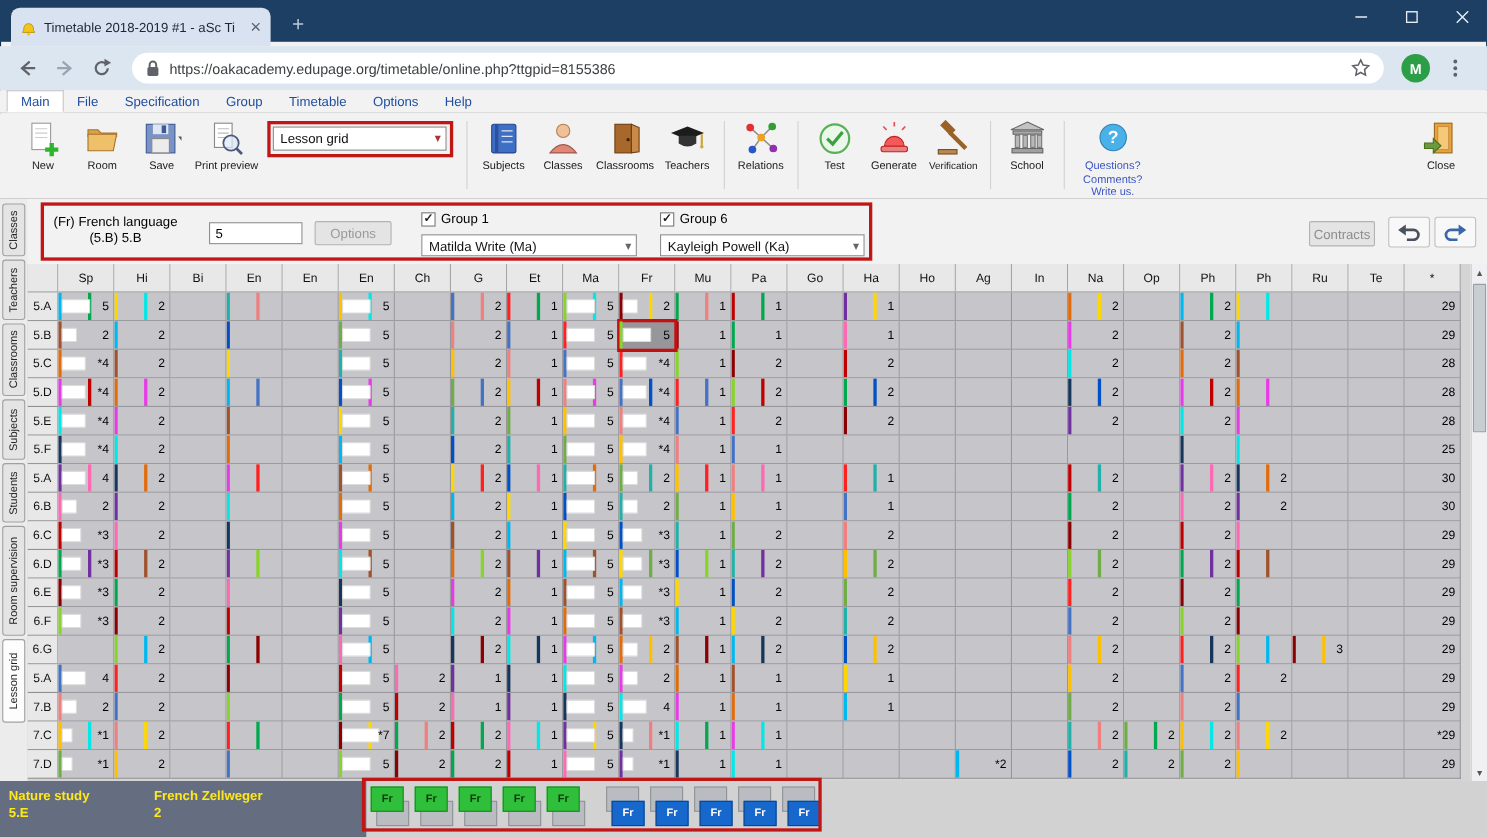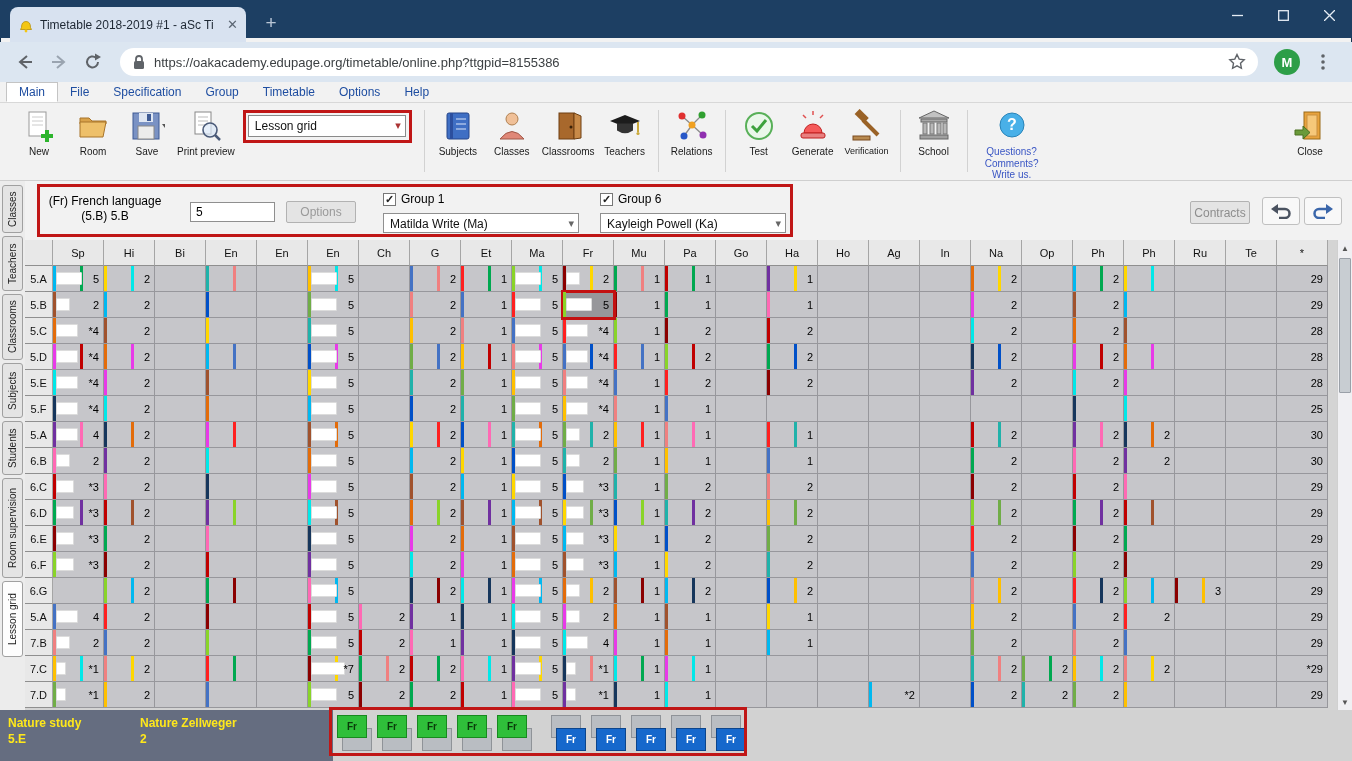--- a/index.html
+++ b/index.html
@@ -1850,21 +1850,21 @@
     <div class="sbbtn bottom">▼</div>
   </div>
 
   <div class="statusbar">
     <div class="drag-info">
       <div class="di-block di-1">
         <div>Nature study</div>
         <div>5.E</div>
       </div>
       <div class="di-block di-2">
-        <div>Nature Zellweger</div>
+        <div>French Zellweger</div>
         <div>2</div>
       </div>
     </div>
     <div id="cards-strip">
         <div class="slot">
           <div class="slotbase" style="left: 5px; top: 13px;"></div>
           <div class="card g" style="left: 0px; top: 0px;">Fr</div>
         </div>
         <div class="slot">
           <div class="slotbase" style="left: 5px; top: 13px;"></div>

